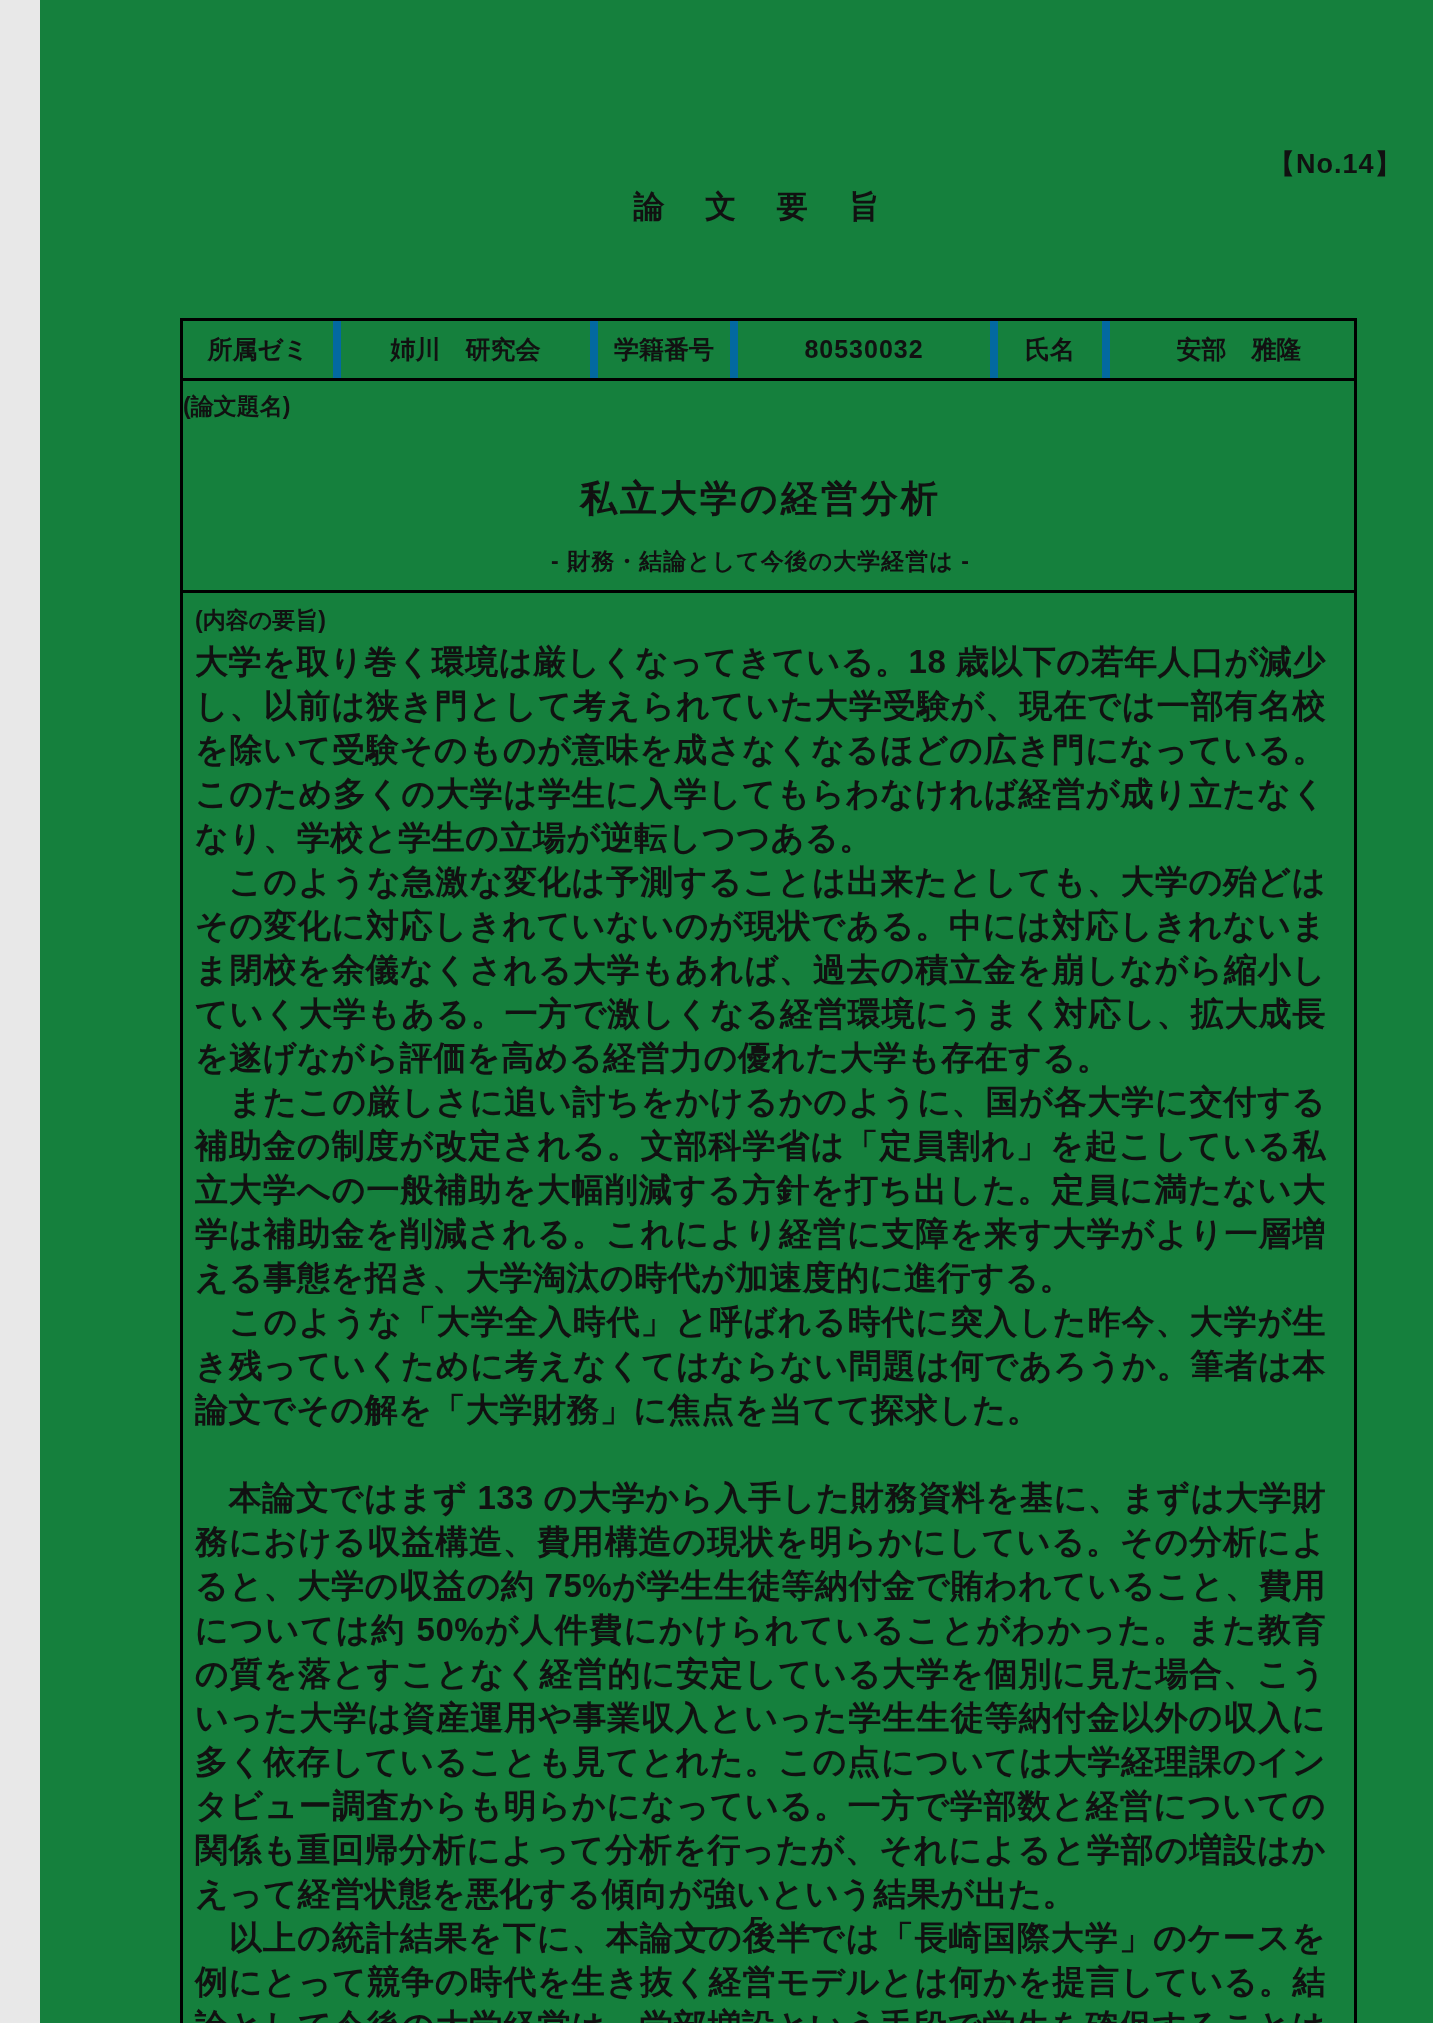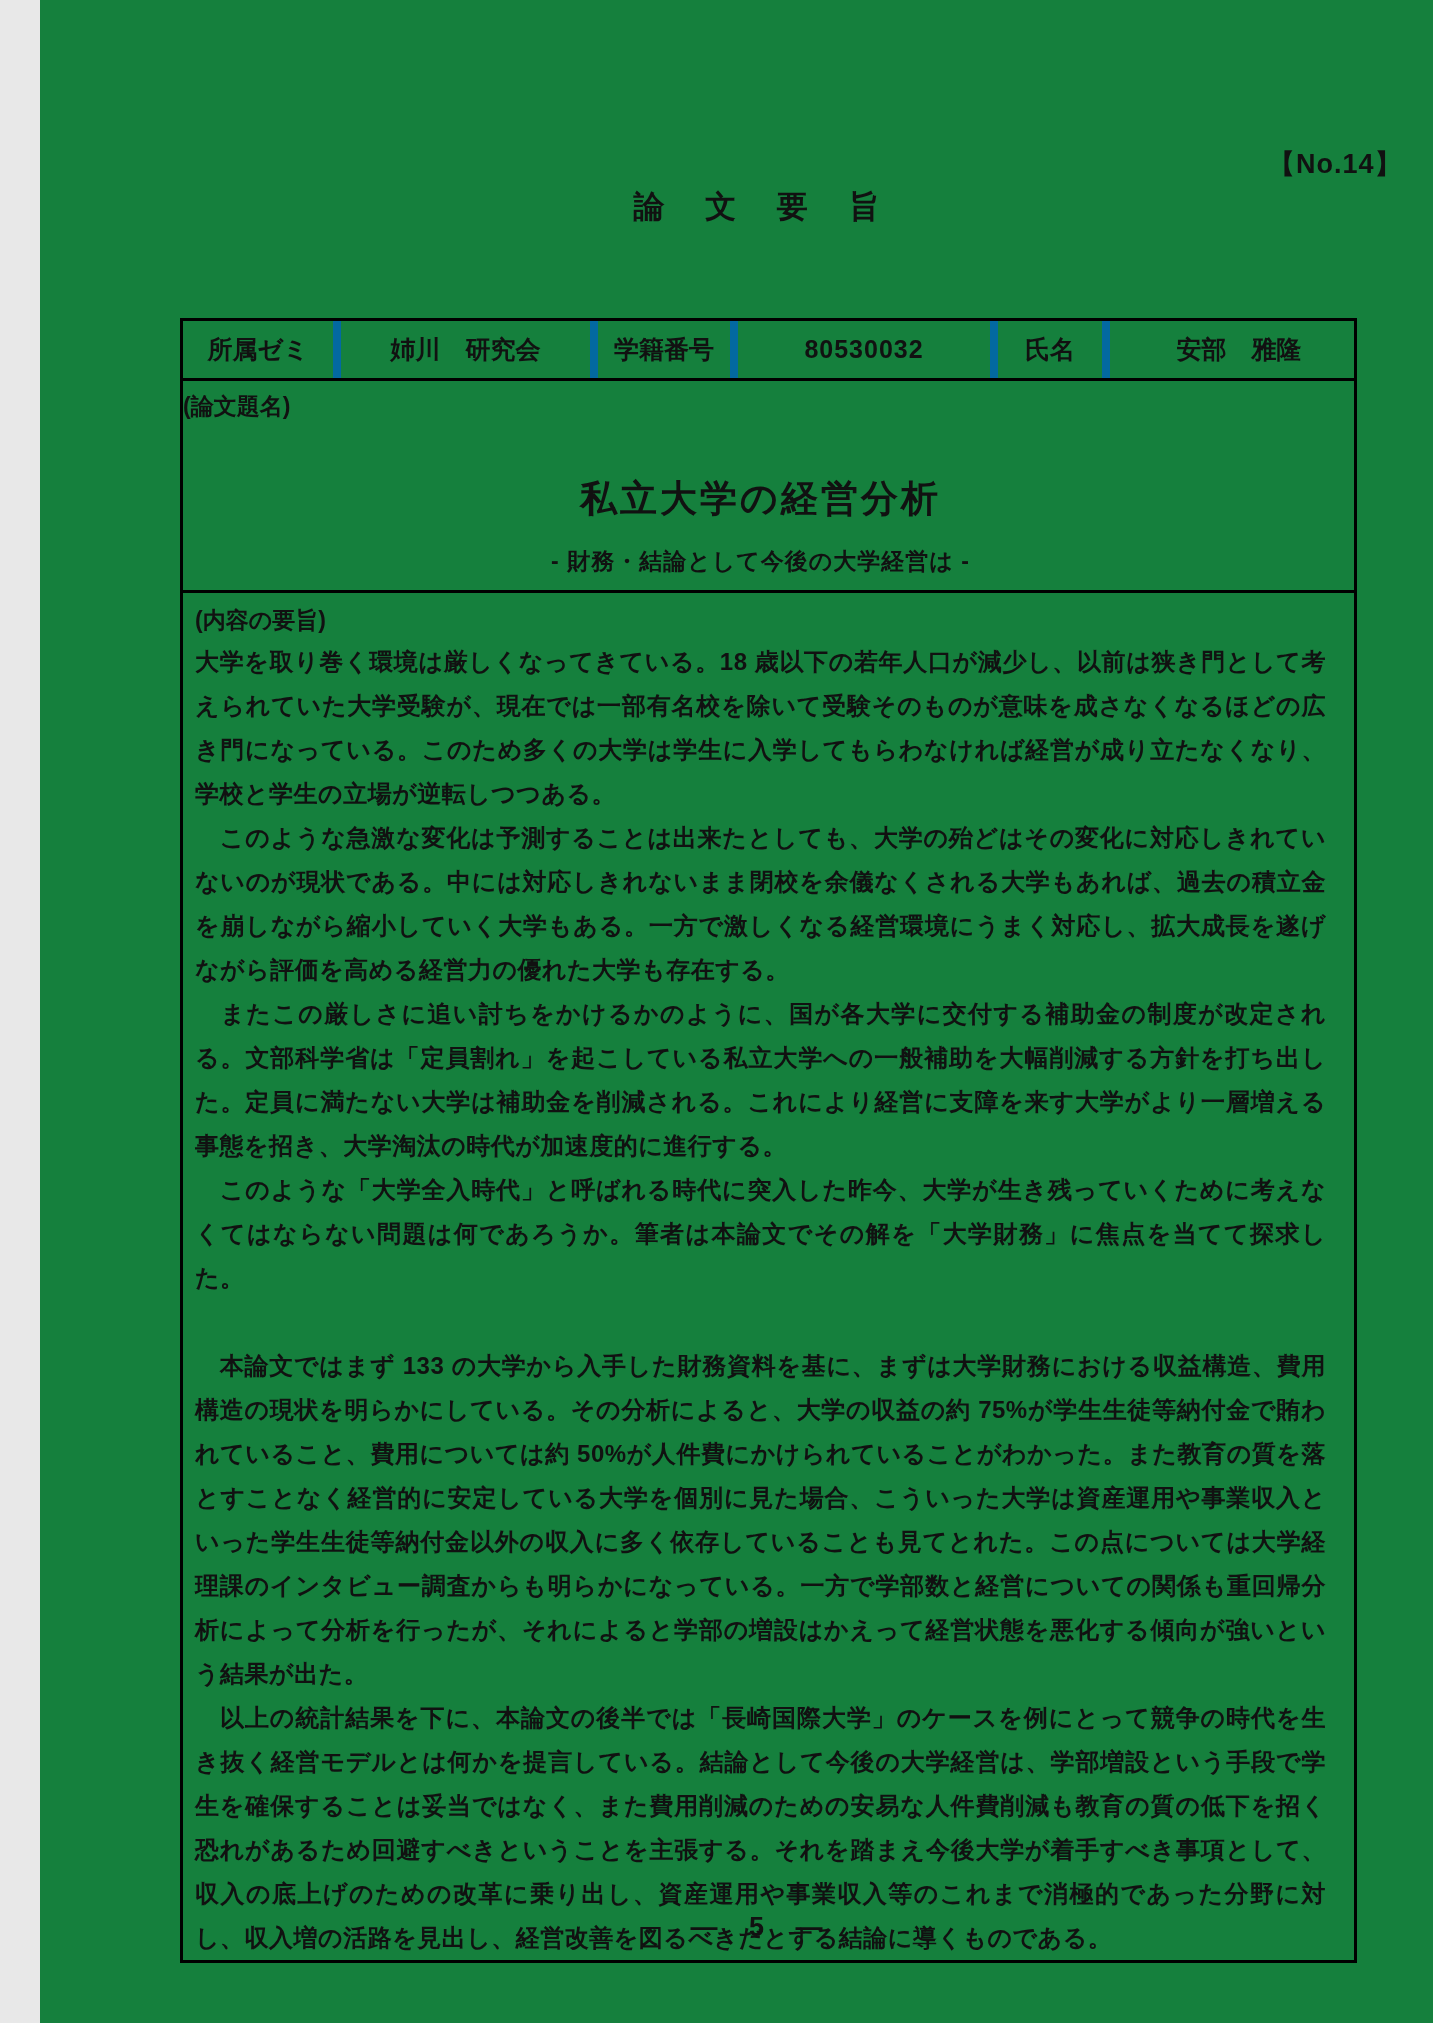--- a/index.html
+++ b/index.html
@@ -53,21 +53,21 @@
   .thesis-subtitle {
     margin-top:22px; text-align:center;
     font-size:23px; font-weight:bold; letter-spacing:1px;
   }
   .abstract-row {
     min-height:1285px;
     padding:12px 28px 0 12px;
   }
   .abstract-body { margin-top:4px; }
   .abstract-body p {
-    font-size:24px; font-weight:600;
+    font-size:33px; font-weight:600;
     line-height:44px;
     text-align:justify;
     text-justify:inter-ideograph;
     letter-spacing:0.5px;
   }
   .abstract-body p.gap-before { margin-top:44px; }
   .page-number {
     position:absolute; top:1912px; left:0; width:100%;
     text-align:center; font-size:27px; font-weight:bold;
     letter-spacing:12px; text-indent:12px;

